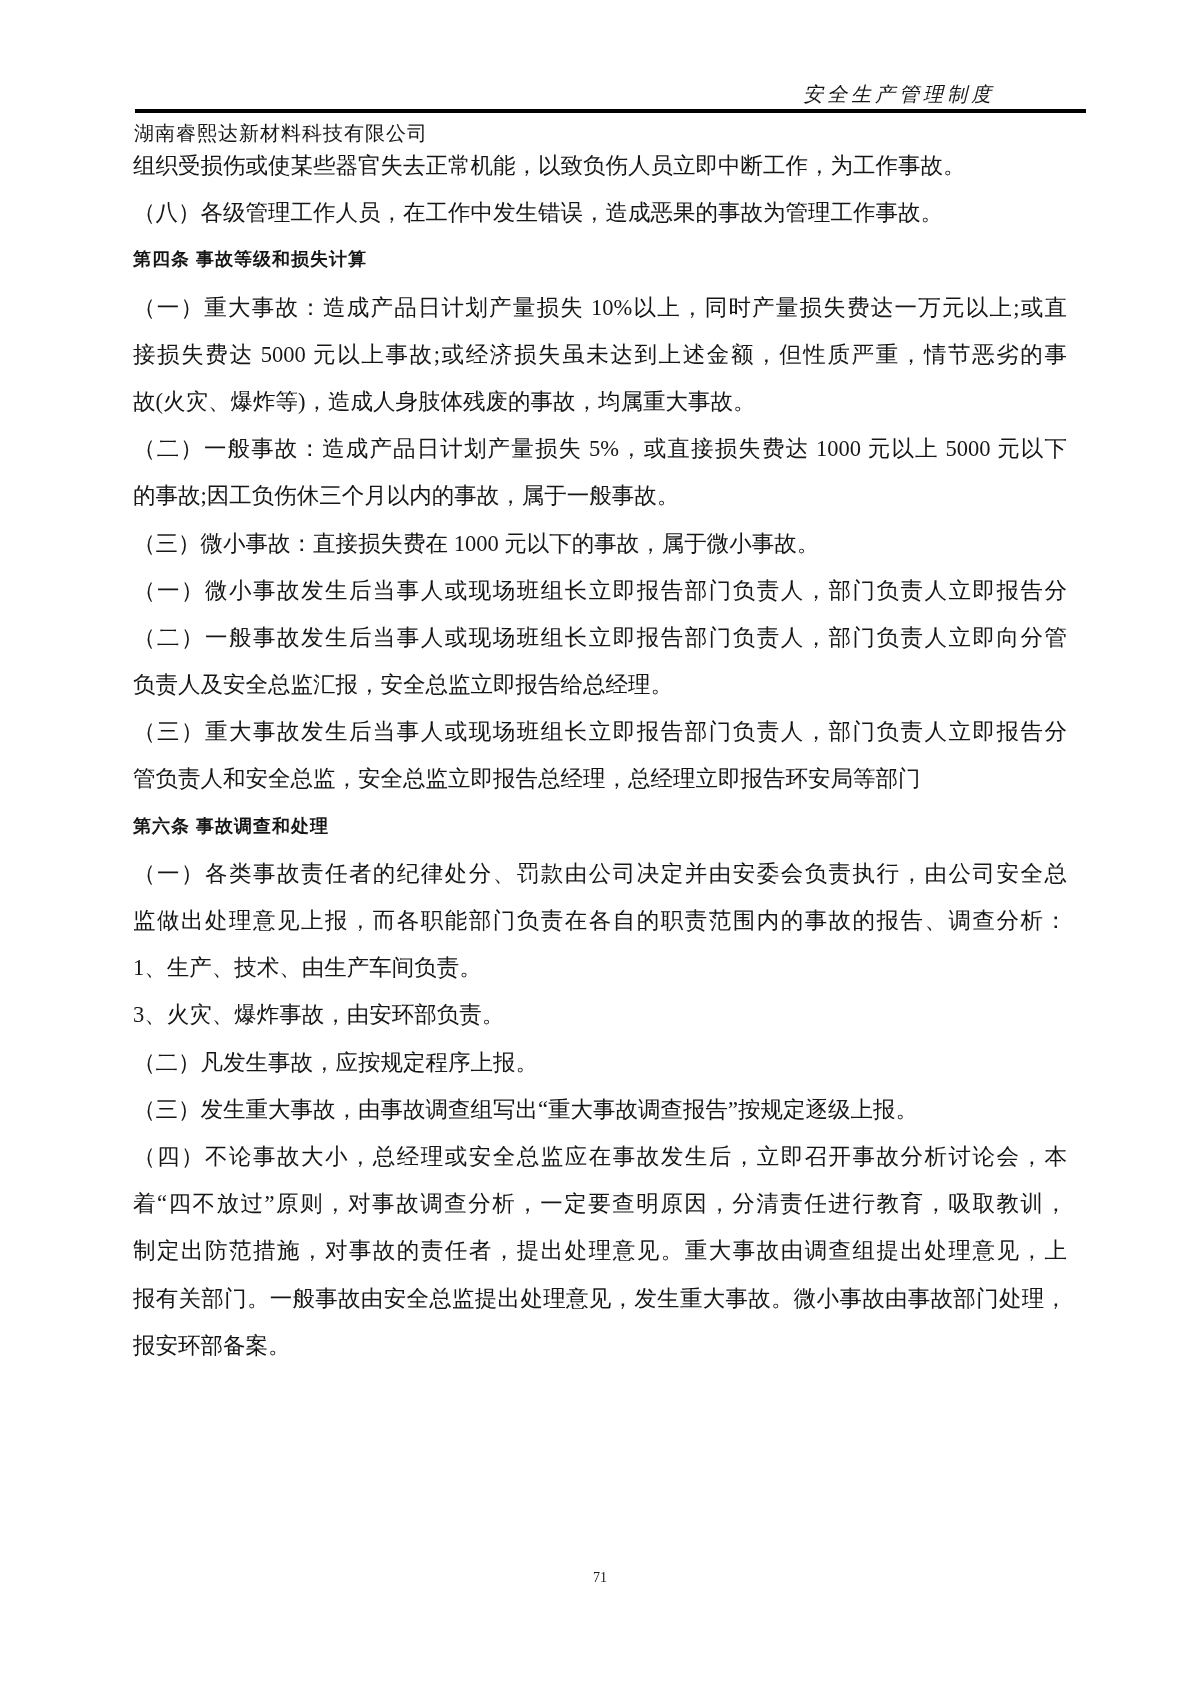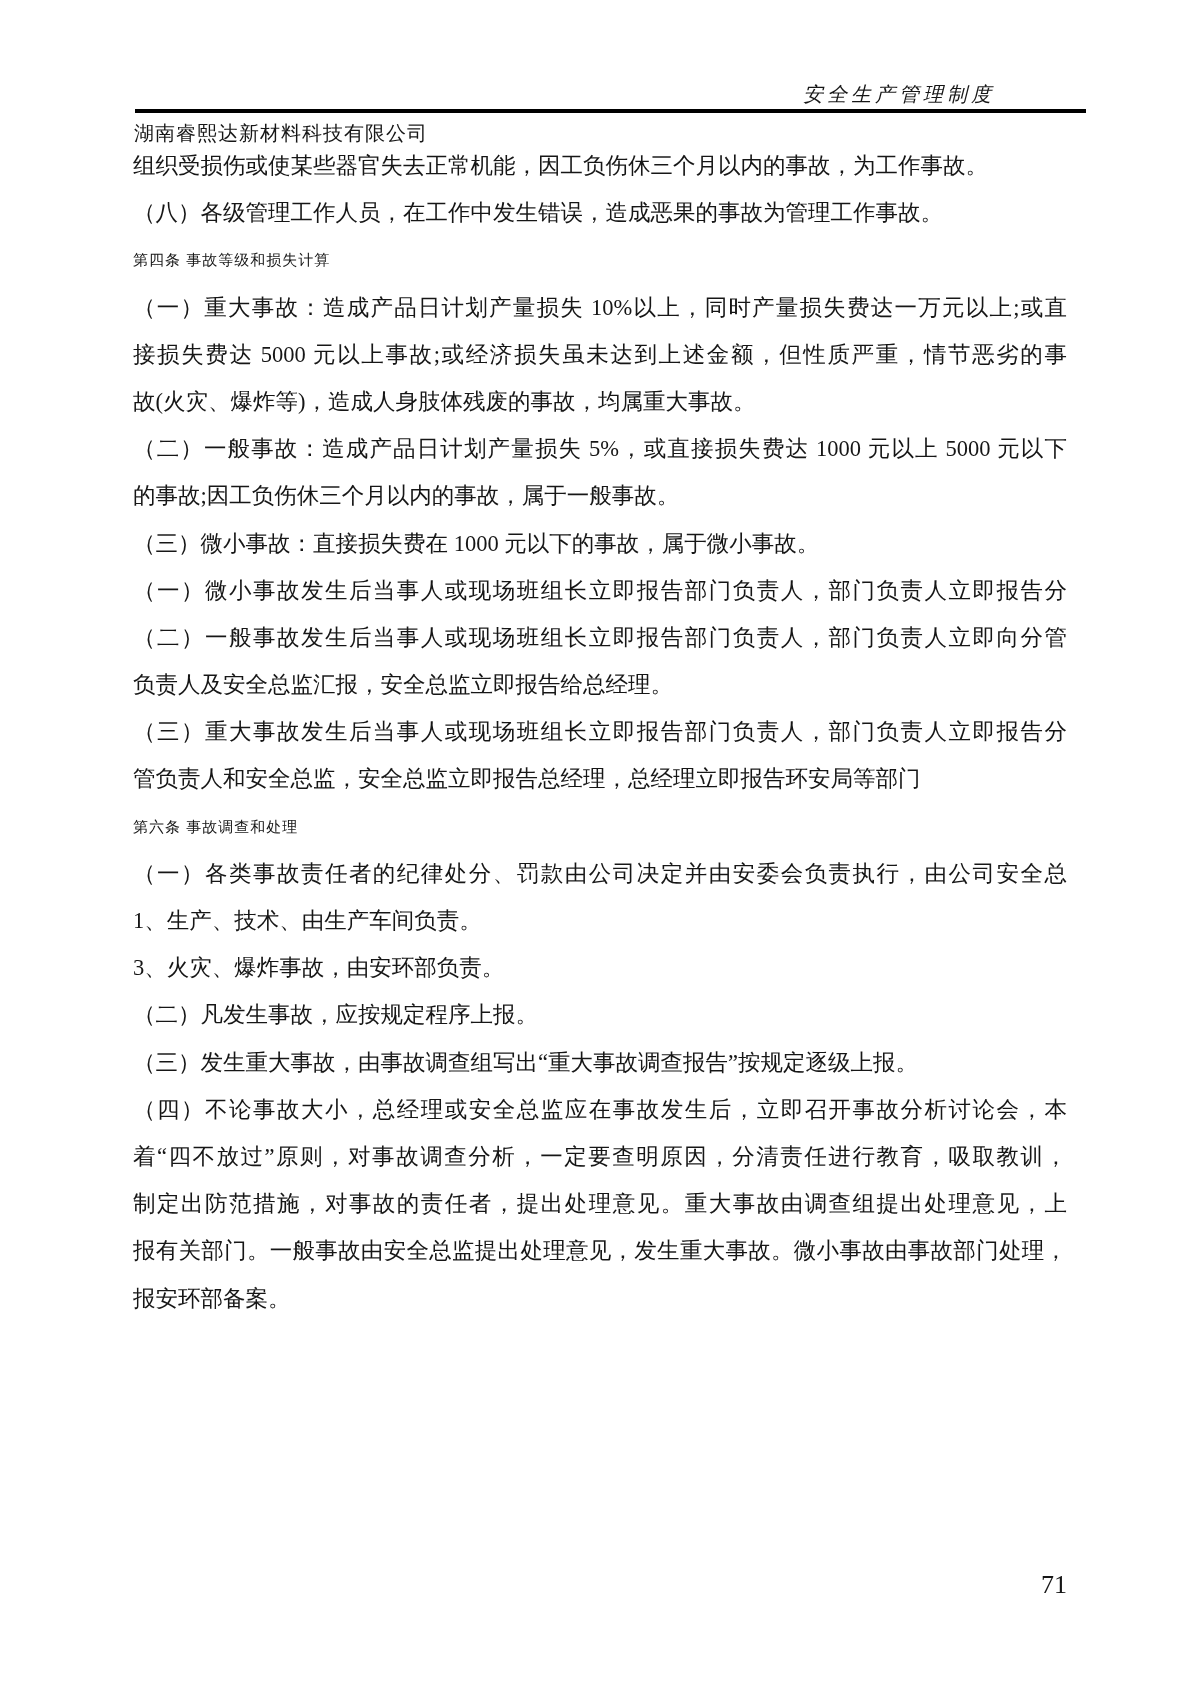--- a/index.html
+++ b/index.html
@@ -48,64 +48,65 @@
   }
   .line {
     height: 47.2px;
     line-height: 47.2px;
     font-size: 22.5px;
     white-space: pre;
     overflow: visible;
   }
   .line.heading {
     font-family: "Liberation Sans", "DejaVu Sans", sans-serif;
-    font-weight: 400;
-    font-size: 15px;
+    font-weight: 700;
+    font-size: 18px;
     letter-spacing: 1px;
   }
   .line.fill {
     white-space: normal;
     text-align: justify;
     text-align-last: justify;
     text-justify: inter-character;
   }
   .footer {
     position: absolute;
     left: 133px;
     top: 1570px;
     width: 934px;
-    text-align: right;
-    font-size: 26px;
+    text-align: center;
+    font-size: 14px;
   }
 </style>
 </head>
 <body>
 
 <div class="page">
   <div class="header-left">湖南睿熙达新材料科技有限公司</div>
   <div class="header-right">安全生产管理制度</div>
   <div class="header-rule"></div>
 
   <div class="doc-body">
-      <div class="line body">组织受损伤或使某些器官失去正常机能，因工负伤休三个月以内的事故，为工作事故。</div>
+      <div class="line body">组织受损伤或使某些器官失去正常机能，以致负伤人员立即中断工作，为工作事故。</div>
       <div class="line body">（八）各级管理工作人员，在工作中发生错误，造成恶果的事故为管理工作事故。</div>
       <div class="line heading">第四条 事故等级和损失计算</div>
       <div class="line fill">（一）重大事故：造成产品日计划产量损失 10%以上，同时产量损失费达一万元以上;或直</div>
       <div class="line fill">接损失费达 5000 元以上事故;或经济损失虽未达到上述金额，但性质严重，情节恶劣的事</div>
       <div class="line body">故(火灾、爆炸等)，造成人身肢体残废的事故，均属重大事故。</div>
       <div class="line fill">（二）一般事故：造成产品日计划产量损失 5%，或直接损失费达 1000 元以上 5000 元以下</div>
       <div class="line body">的事故;因工负伤休三个月以内的事故，属于一般事故。</div>
       <div class="line body">（三）微小事故：直接损失费在 1000 元以下的事故，属于微小事故。</div>
       <div class="line fill">（一）微小事故发生后当事人或现场班组长立即报告部门负责人，部门负责人立即报告分</div>
       <div class="line fill">（二）一般事故发生后当事人或现场班组长立即报告部门负责人，部门负责人立即向分管</div>
       <div class="line body">负责人及安全总监汇报，安全总监立即报告给总经理。</div>
       <div class="line fill">（三）重大事故发生后当事人或现场班组长立即报告部门负责人，部门负责人立即报告分</div>
       <div class="line body">管负责人和安全总监，安全总监立即报告总经理，总经理立即报告环安局等部门</div>
       <div class="line heading">第六条 事故调查和处理</div>
       <div class="line fill">（一）各类事故责任者的纪律处分、罚款由公司决定并由安委会负责执行，由公司安全总</div>
+      <div class="line fill">监做出处理意见上报，而各职能部门负责在各自的职责范围内的事故的报告、调查分析：</div>
       <div class="line body">1、生产、技术、由生产车间负责。</div>
       <div class="line body">3、火灾、爆炸事故，由安环部负责。</div>
       <div class="line body">（二）凡发生事故，应按规定程序上报。</div>
       <div class="line body">（三）发生重大事故，由事故调查组写出“重大事故调查报告”按规定逐级上报。</div>
       <div class="line fill">（四）不论事故大小，总经理或安全总监应在事故发生后，立即召开事故分析讨论会，本</div>
       <div class="line fill">着“四不放过”原则，对事故调查分析，一定要查明原因，分清责任进行教育，吸取教训，</div>
       <div class="line fill">制定出防范措施，对事故的责任者，提出处理意见。重大事故由调查组提出处理意见，上</div>
       <div class="line fill">报有关部门。一般事故由安全总监提出处理意见，发生重大事故。微小事故由事故部门处理，</div>
       <div class="line body">报安环部备案。</div>
     </div>

